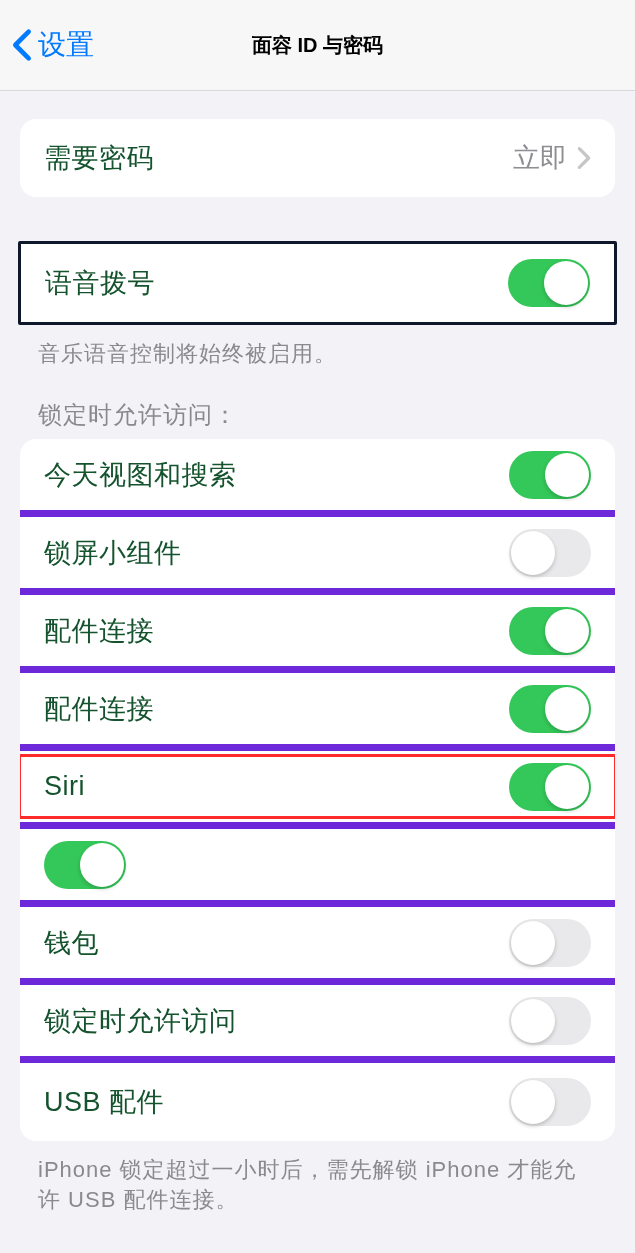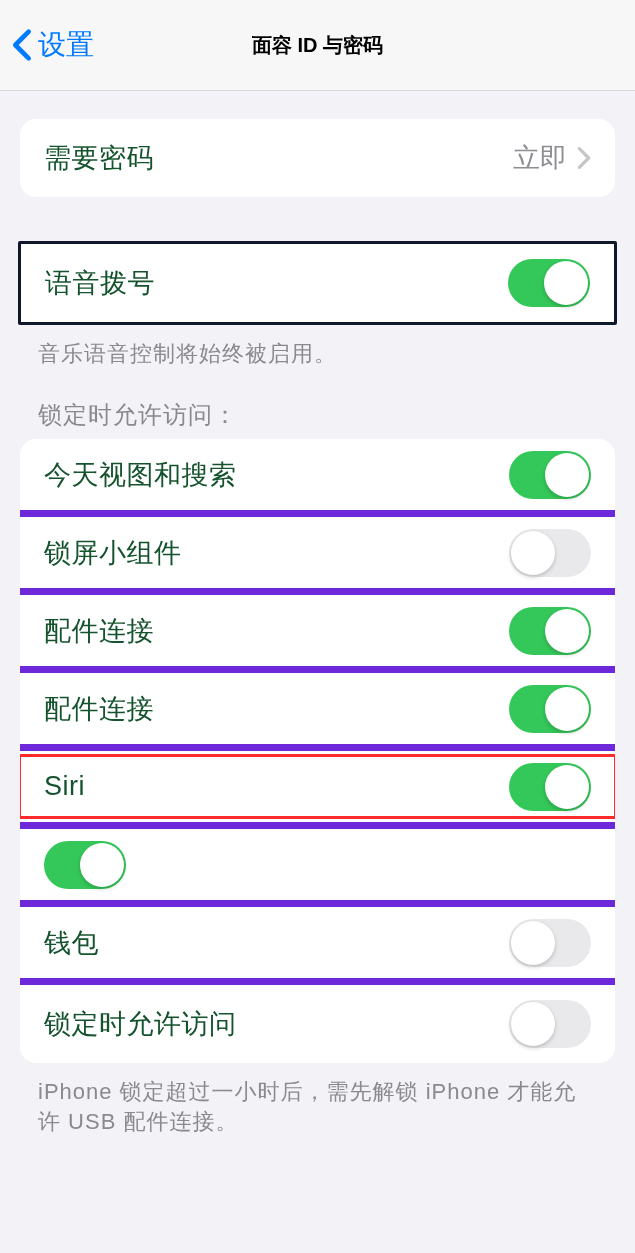--- a/index.html
+++ b/index.html
@@ -229,17 +229,23 @@
       <div class="toggle off">
           <div class="knob"></div>
         </div>
     </div>
     <div class="row">
       <div class="row-label">锁定时允许访问</div>
       <div class="toggle off">
           <div class="knob"></div>
         </div>
     </div>
+    <div class="row">
+      <div class="row-label">USB 配件</div>
+      <div class="toggle off">
+          <div class="knob"></div>
+        </div>
+    </div>
   </div>
 
   <div class="footer-text">iPhone 锁定超过一小时后，需先解锁 iPhone 才能允许 USB 配件连接。</div>
 
 </div>
 
 </body></html>

